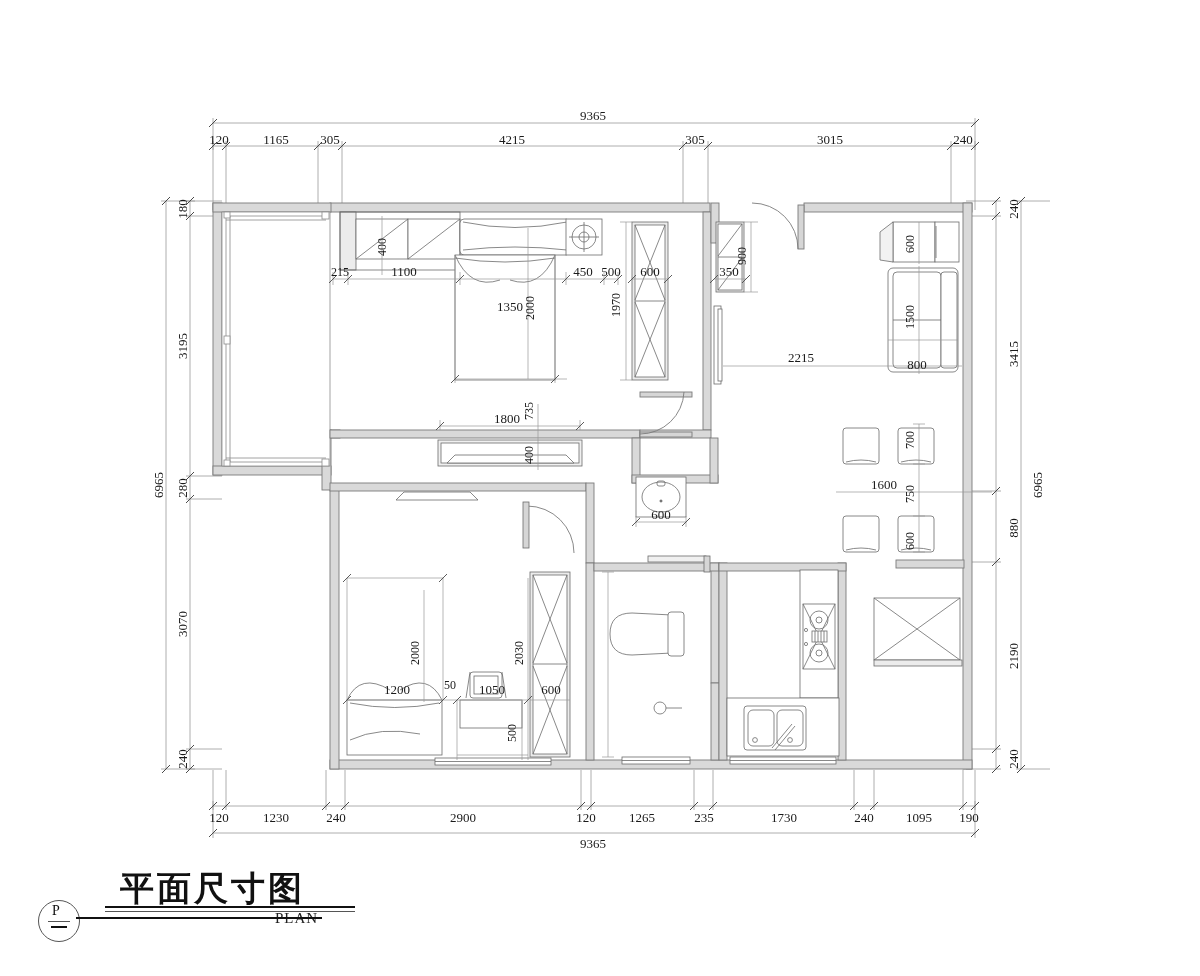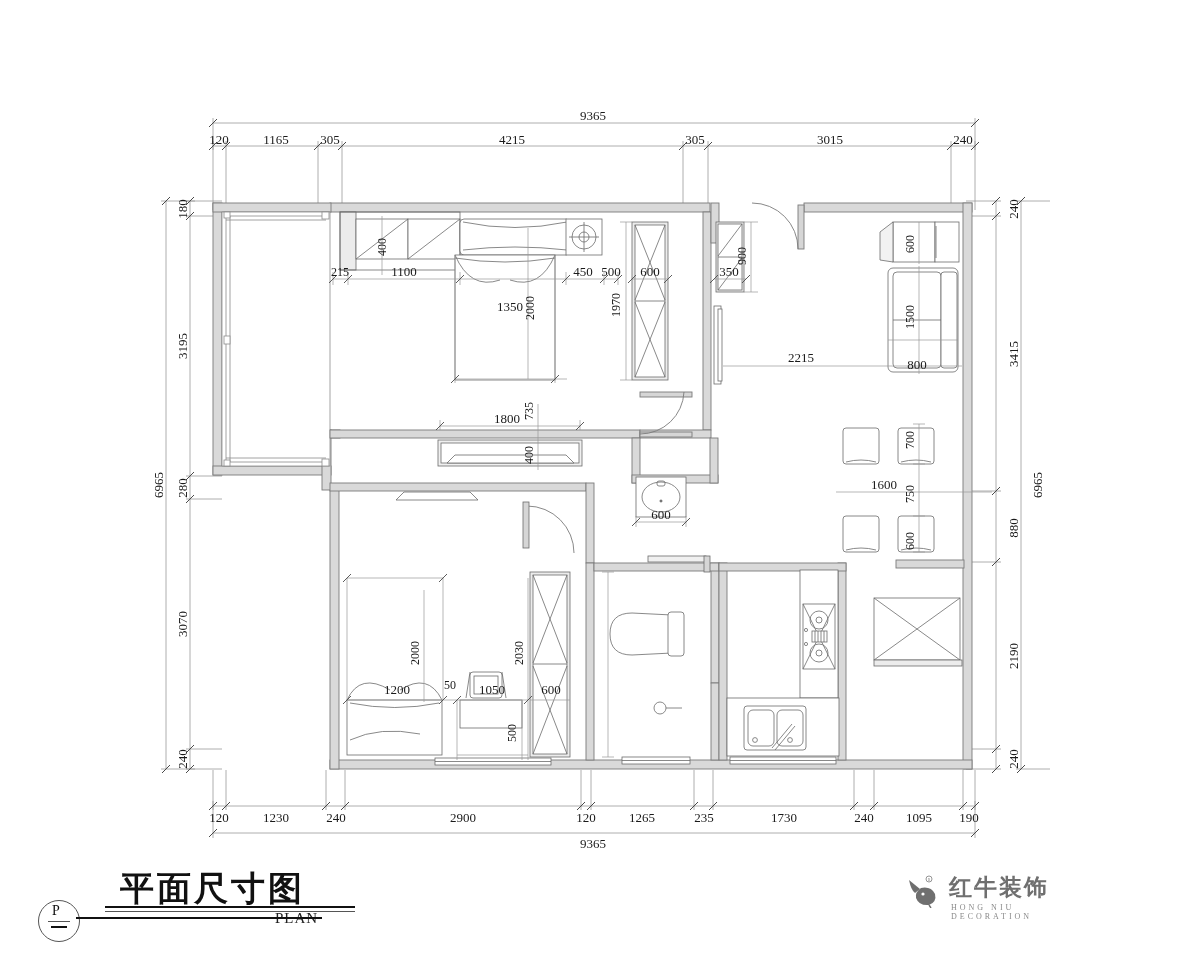--- a/index.html
+++ b/index.html
@@ -570,26 +570,14 @@
     <div class="title-en en">PLAN</div>
   </div>
 
   <div id="marker">
     <div class="p">P</div>
     <div class="bar"></div>
     <div class="dash"></div>
   </div>
   <div id="markerline"></div>
 
-  <div id="logo">
-    <svg class="mark" viewBox="0 0 40 34">
-      <path d="M4 6 L15 15 L10 19 Q6 16 4 6 Z" fill="#6f6f6f"></path>
-      <path d="M16 14 Q26 12 30 20 Q32 28 24 31 Q14 32 11 24 Q10 18 16 14 Z" fill="#6f6f6f"></path>
-      <circle cx="18" cy="20" r="1.6" fill="#ffffff"></circle>
-      <path d="M24 31 L26 34" stroke="#6f6f6f" stroke-width="1.4" fill="none"></path>
-      <circle cx="24" cy="5" r="3" fill="none" stroke="#8a8a8a" stroke-width="0.9"></circle>
-      <text x="24" y="7.4" font-size="4" text-anchor="middle" fill="#8a8a8a" font-family="Liberation Serif, serif">R</text>
-    </svg>
-    <div class="logo-cn cn">红牛装饰</div>
-    <div class="logo-en en">HONG NIU DECORATION</div>
-  </div>
 
 </div>
 
 </body></html>

